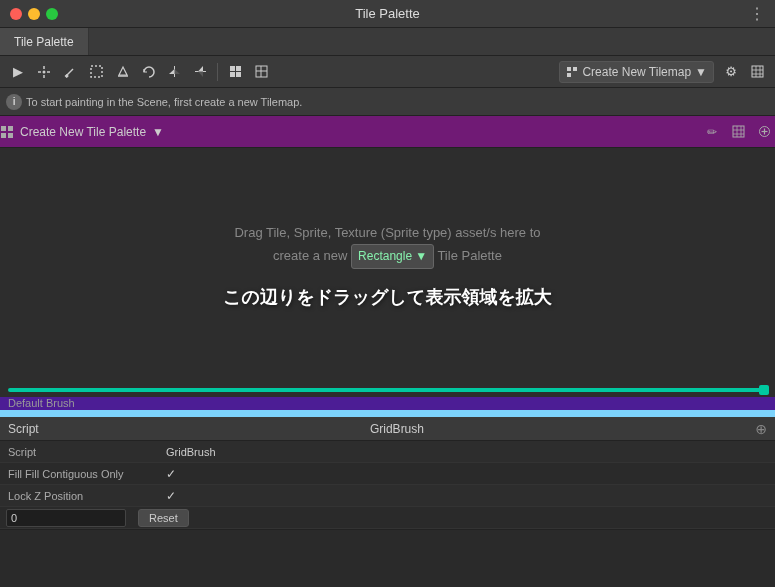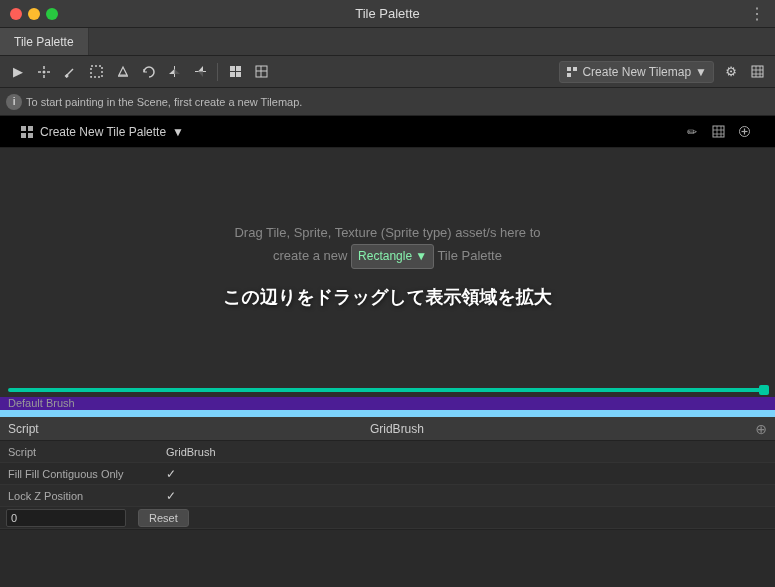--- a/index.html
+++ b/index.html
@@ -127,25 +127,25 @@
       color: #fff;
       flex-shrink: 0;
     }
     .info-text {
       font-size: 11px;
       color: #bbb;
     }
 
     
     .palette-header {
-      background: #000000;
+      background: #701a75;
       height: 32px;
       display: flex;
       align-items: center;
-      padding: 0 20px;
+      padding: 0 0;
       border-bottom: 1px solid #222;
       justify-content: space-between;
     }
     .palette-name-btn {
       display: flex; align-items: center; gap: 6px;
       background: transparent; border: none; color: #ccc;
       cursor: pointer; font-size: 12px;
     }
     .palette-header-icons {
       display: flex; gap: 4px; align-items: center;

